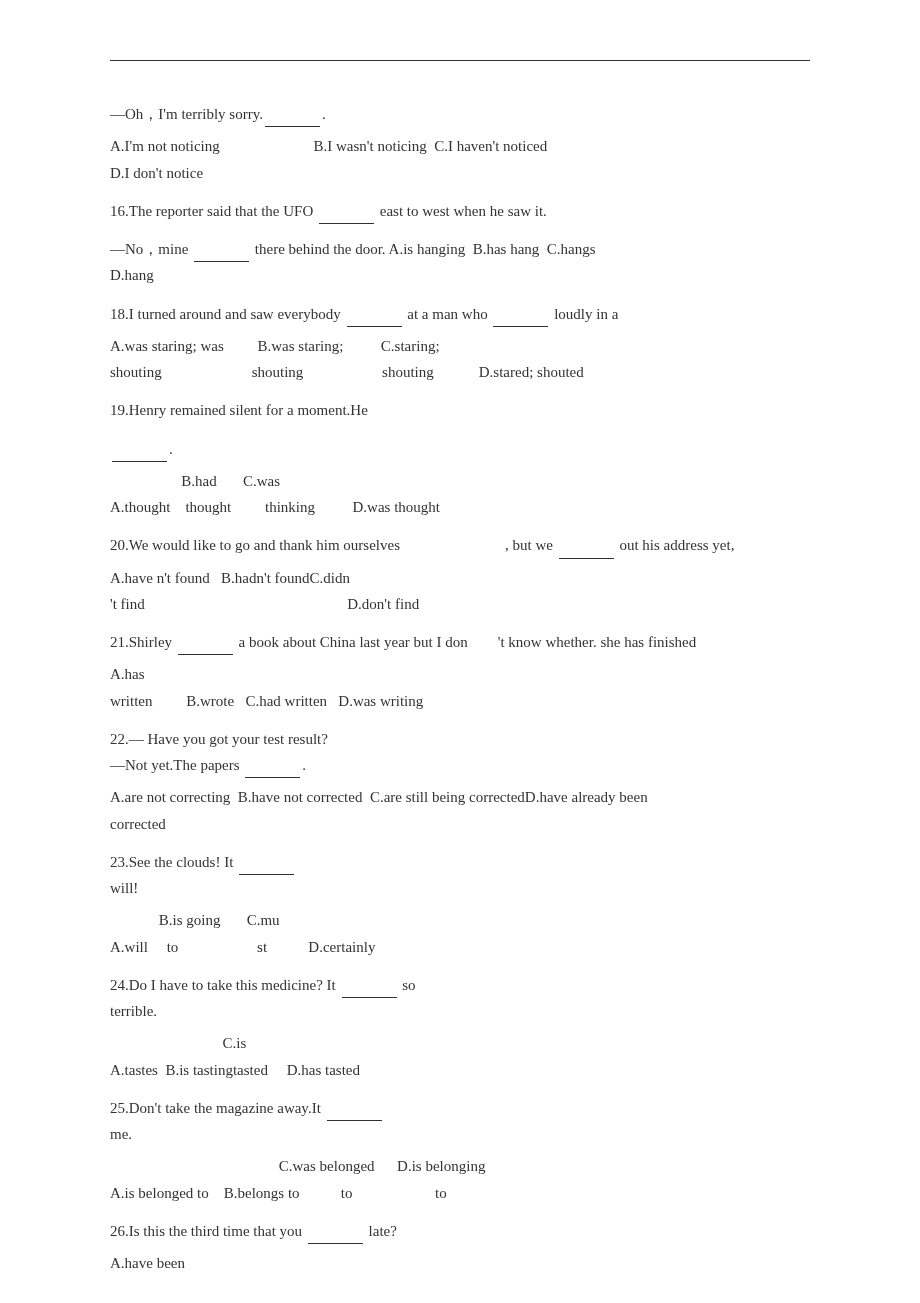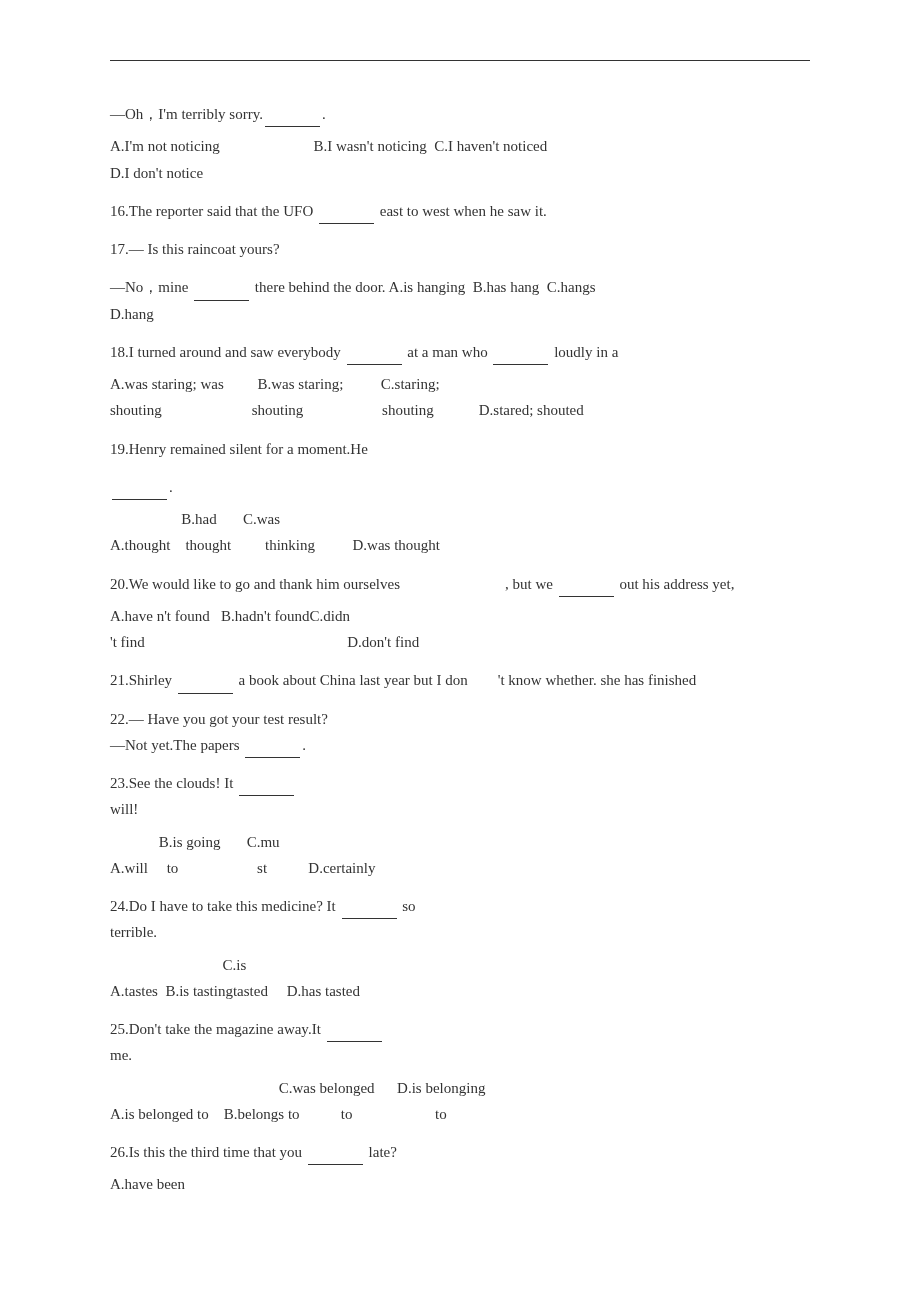--- a/index.html
+++ b/index.html
@@ -55,23 +55,20 @@
   <div class="block options">
     <span>A.I'm not noticing&nbsp;&nbsp;&nbsp;&nbsp;&nbsp;&nbsp;&nbsp;&nbsp;&nbsp;&nbsp;&nbsp;&nbsp;&nbsp;&nbsp;&nbsp;&nbsp;&nbsp;&nbsp;&nbsp;&nbsp;&nbsp;&nbsp;&nbsp;&nbsp;&nbsp;B.I wasn't noticing&nbsp;&nbsp;C.I haven't noticed</span><br>
     <span>D.I don't notice</span>
   </div>
 
   <div class="block">
     <span>16.The reporter said that the UFO <span class="blank"></span> east to west when he saw it.</span>
   </div>
 
   <div class="block">
-    <span>17.— Is this raincoat yours?</span>
-  </div>
-  <div class="block">
     <span>—No，mine <span class="blank"></span> there behind the door. A.is hanging &nbsp;B.has hang &nbsp;C.hangs</span><br>
     <span>D.hang</span>
   </div>
 
   <div class="block">
     <span>18.I turned around and saw everybody <span class="blank"></span> at a man who <span class="blank"></span> loudly in a</span>
   </div>
   <div class="block options">
     <span>A.was staring; was&nbsp;&nbsp;&nbsp;&nbsp;&nbsp;&nbsp;&nbsp;&nbsp;&nbsp;B.was staring;&nbsp;&nbsp;&nbsp;&nbsp;&nbsp;&nbsp;&nbsp;&nbsp;&nbsp;&nbsp;C.staring;</span><br>
     <span>shouting&nbsp;&nbsp;&nbsp;&nbsp;&nbsp;&nbsp;&nbsp;&nbsp;&nbsp;&nbsp;&nbsp;&nbsp;&nbsp;&nbsp;&nbsp;&nbsp;&nbsp;&nbsp;&nbsp;&nbsp;&nbsp;&nbsp;&nbsp;&nbsp;shouting&nbsp;&nbsp;&nbsp;&nbsp;&nbsp;&nbsp;&nbsp;&nbsp;&nbsp;&nbsp;&nbsp;&nbsp;&nbsp;&nbsp;&nbsp;&nbsp;&nbsp;&nbsp;&nbsp;&nbsp;&nbsp;shouting&nbsp;&nbsp;&nbsp;&nbsp;&nbsp;&nbsp;&nbsp;&nbsp;&nbsp;&nbsp;&nbsp;&nbsp;D.stared; shouted</span>
@@ -92,24 +89,32 @@
     <span>20.We would like to go and thank him ourselves&nbsp;&nbsp;&nbsp;&nbsp;&nbsp;&nbsp;&nbsp;&nbsp;&nbsp;&nbsp;&nbsp;&nbsp;&nbsp;&nbsp;&nbsp;&nbsp;&nbsp;&nbsp;&nbsp;&nbsp;&nbsp;&nbsp;&nbsp;&nbsp;&nbsp;&nbsp;&nbsp;&nbsp;, but we <span class="blank"></span> out his address yet,</span>
   </div>
   <div class="block options">
     <span>A.have n't found &nbsp;&nbsp;B.hadn't foundC.didn</span><br>
     <span>'t find&nbsp;&nbsp;&nbsp;&nbsp;&nbsp;&nbsp;&nbsp;&nbsp;&nbsp;&nbsp;&nbsp;&nbsp;&nbsp;&nbsp;&nbsp;&nbsp;&nbsp;&nbsp;&nbsp;&nbsp;&nbsp;&nbsp;&nbsp;&nbsp;&nbsp;&nbsp;&nbsp;&nbsp;&nbsp;&nbsp;&nbsp;&nbsp;&nbsp;&nbsp;&nbsp;&nbsp;&nbsp;&nbsp;&nbsp;&nbsp;&nbsp;&nbsp;&nbsp;&nbsp;&nbsp;&nbsp;&nbsp;&nbsp;&nbsp;&nbsp;&nbsp;&nbsp;&nbsp;&nbsp;D.don't find</span>
   </div>
 
   <div class="block">
     <span>21.Shirley <span class="blank"></span> a book about China last year but I don&nbsp;&nbsp;&nbsp;&nbsp;&nbsp;&nbsp;&nbsp;&nbsp;'t know whether. she has finished</span>
   </div>
+  <div class="block options">
+    <span>A.has</span><br>
+    <span>written&nbsp;&nbsp;&nbsp;&nbsp;&nbsp;&nbsp;&nbsp;&nbsp;&nbsp;B.wrote &nbsp;&nbsp;C.had written &nbsp;&nbsp;D.was writing</span>
+  </div>
 
   <div class="block">
     <span>22.— Have you got your test result?</span><br>
     <span>—Not yet.The papers <span class="blank"></span>.</span>
+  </div>
+  <div class="block options">
+    <span>A.are not correcting &nbsp;B.have not corrected &nbsp;C.are still being correctedD.have already been</span><br>
+    <span>corrected</span>
   </div>
 
   <div class="block">
     <span>23.See the clouds! It <span class="blank"></span></span><br>
     <span>will!</span>
   </div>
   <div class="block options">
     <span>&nbsp;&nbsp;&nbsp;&nbsp;&nbsp;&nbsp;&nbsp;&nbsp;&nbsp;&nbsp;&nbsp;&nbsp;&nbsp;B.is going&nbsp;&nbsp;&nbsp;&nbsp;&nbsp;&nbsp;&nbsp;C.mu</span><br>
     <span>A.will&nbsp;&nbsp;&nbsp;&nbsp;&nbsp;to&nbsp;&nbsp;&nbsp;&nbsp;&nbsp;&nbsp;&nbsp;&nbsp;&nbsp;&nbsp;&nbsp;&nbsp;&nbsp;&nbsp;&nbsp;&nbsp;&nbsp;&nbsp;&nbsp;&nbsp;&nbsp;st&nbsp;&nbsp;&nbsp;&nbsp;&nbsp;&nbsp;&nbsp;&nbsp;&nbsp;&nbsp;&nbsp;D.certainly</span>
   </div>

